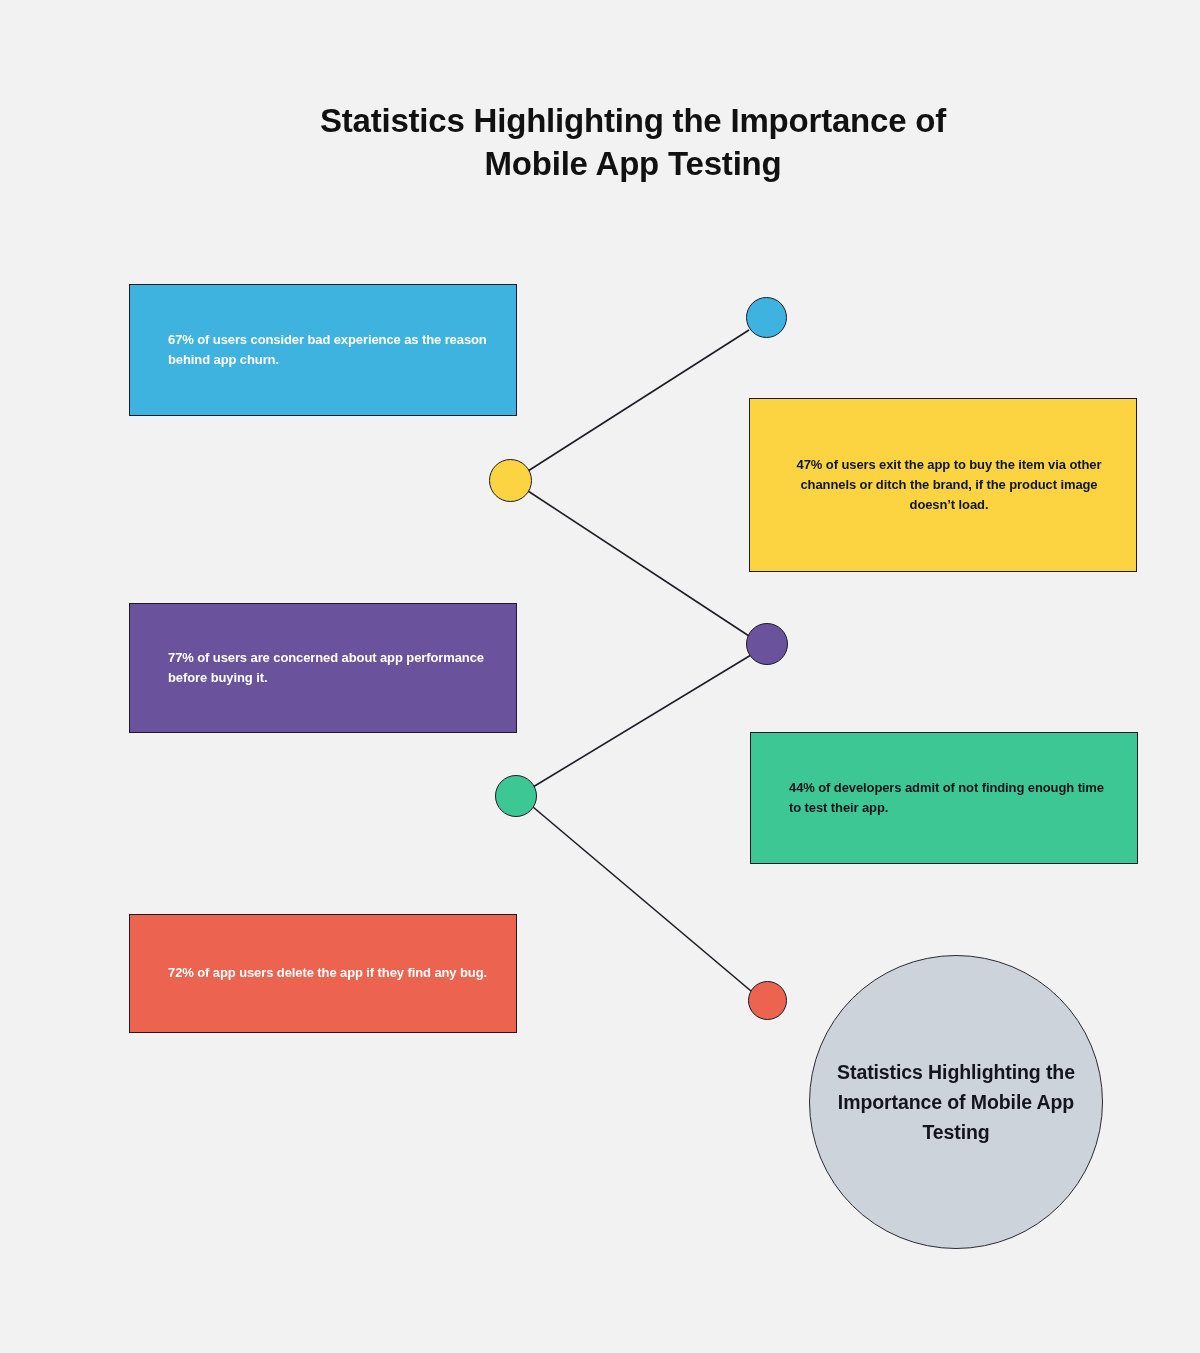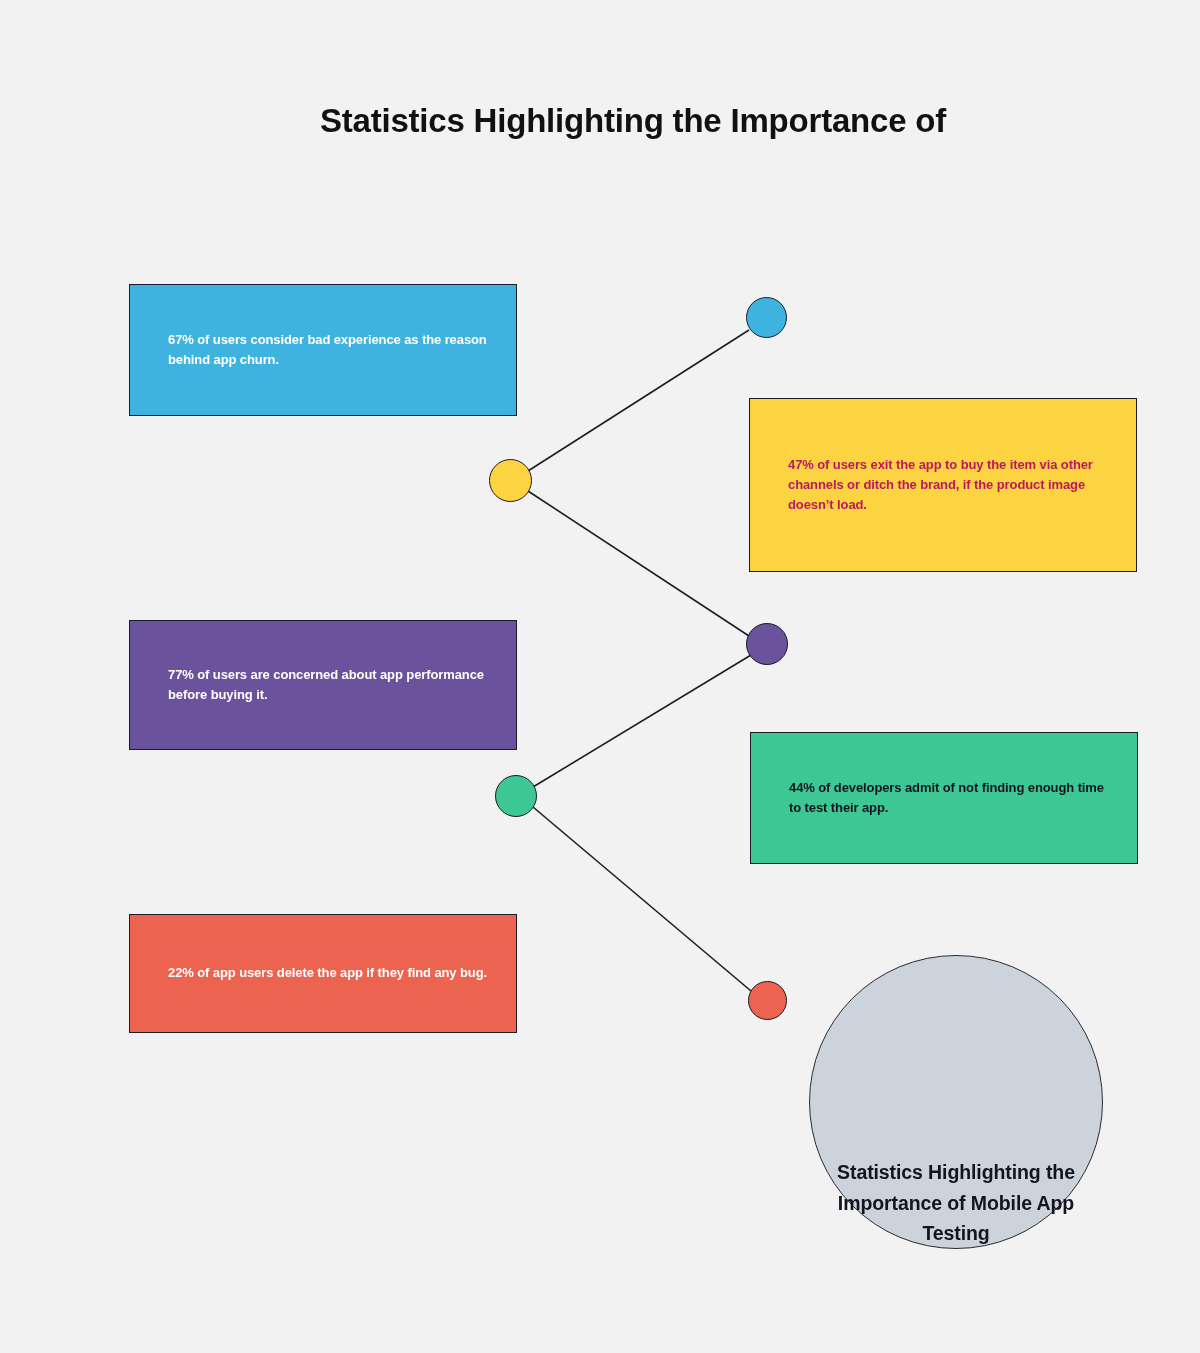--- a/index.html
+++ b/index.html
@@ -59,24 +59,24 @@
   #box-churn {
     left: 96px; top: 284px; width: 388px; height: 132px;
     background: #3fb3e0;
   }
   #box-churn .stat-text { color: #ffffff; }
 
   #box-exit {
     left: 716px; top: 398px; width: 388px; height: 174px;
     background: #fcd341;
   }
-  #box-exit .stat-text { color: #be185d; }
+  #box-exit .stat-text { color: #0f172a; text-align: center; }
 
   #box-performance {
-    left: 96px; top: 620px; width: 388px; height: 130px;
+    left: 96px; top: 603px; width: 388px; height: 130px;
     background: #6a529d;
   }
   #box-performance .stat-text { color: #ffffff; }
 
   #box-developers {
     left: 717px; top: 732px; width: 388px; height: 132px;
     background: #3dc795;
   }
   #box-developers .stat-text { color: #14141e; }
 
@@ -102,21 +102,21 @@
     position: absolute;
     left: 776px;
     top: 955px;
     width: 294px;
     height: 294px;
     border-radius: 50%;
     background: #ccd3db;
     border: 1.5px solid #2a2a34;
     box-sizing: border-box;
     display: flex;
-    align-items: flex-end;
+    align-items: center;
     justify-content: center;
   }
   #center-circle .center-text {
     width: 245px;
     text-align: center;
     font-size: 19.5px;
     font-weight: bold;
     line-height: 1.55;
     color: #14141e;
     letter-spacing: -0.1px;
@@ -129,40 +129,41 @@
 
   <svg id="connectors" viewBox="0 0 1200 1353" xmlns="http://www.w3.org/2000/svg">
     <line x1="495" y1="471" x2="716" y2="330" stroke="#1c1c28" stroke-width="1.6"></line>
     <line x1="495" y1="491" x2="716" y2="636" stroke="#1c1c28" stroke-width="1.6"></line>
     <line x1="500" y1="787" x2="718" y2="655" stroke="#1c1c28" stroke-width="1.6"></line>
     <line x1="500" y1="807" x2="718" y2="991" stroke="#1c1c28" stroke-width="1.6"></line>
   </svg>
 
   <div class="title">
     <div>Statistics Highlighting the Importance of</div>
+    <div>Mobile App Testing</div>
   </div>
 
   <div class="stat-box" id="box-churn">
     <span class="stat-text">67% of users consider bad experience as the reason behind app churn.</span>
   </div>
 
   <div class="stat-box" id="box-exit">
     <span class="stat-text">47% of users exit the app to buy the item via other channels or ditch the brand, if the product image doesn’t load.</span>
   </div>
 
   <div class="stat-box" id="box-performance">
     <span class="stat-text">77% of users are concerned about app performance before buying it.</span>
   </div>
 
   <div class="stat-box" id="box-developers">
     <span class="stat-text">44% of developers admit of not finding enough time to test their app.</span>
   </div>
 
   <div class="stat-box" id="box-delete">
-    <span class="stat-text">22% of app users delete the app if they find any bug.</span>
+    <span class="stat-text">72% of app users delete the app if they find any bug.</span>
   </div>
 
   <div class="node" id="node-blue"></div>
   <div class="node" id="node-yellow"></div>
   <div class="node" id="node-purple"></div>
   <div class="node" id="node-green"></div>
   <div class="node" id="node-red"></div>
 
   <div id="center-circle">
     <span class="center-text">Statistics Highlighting the Importance of Mobile App Testing</span>

